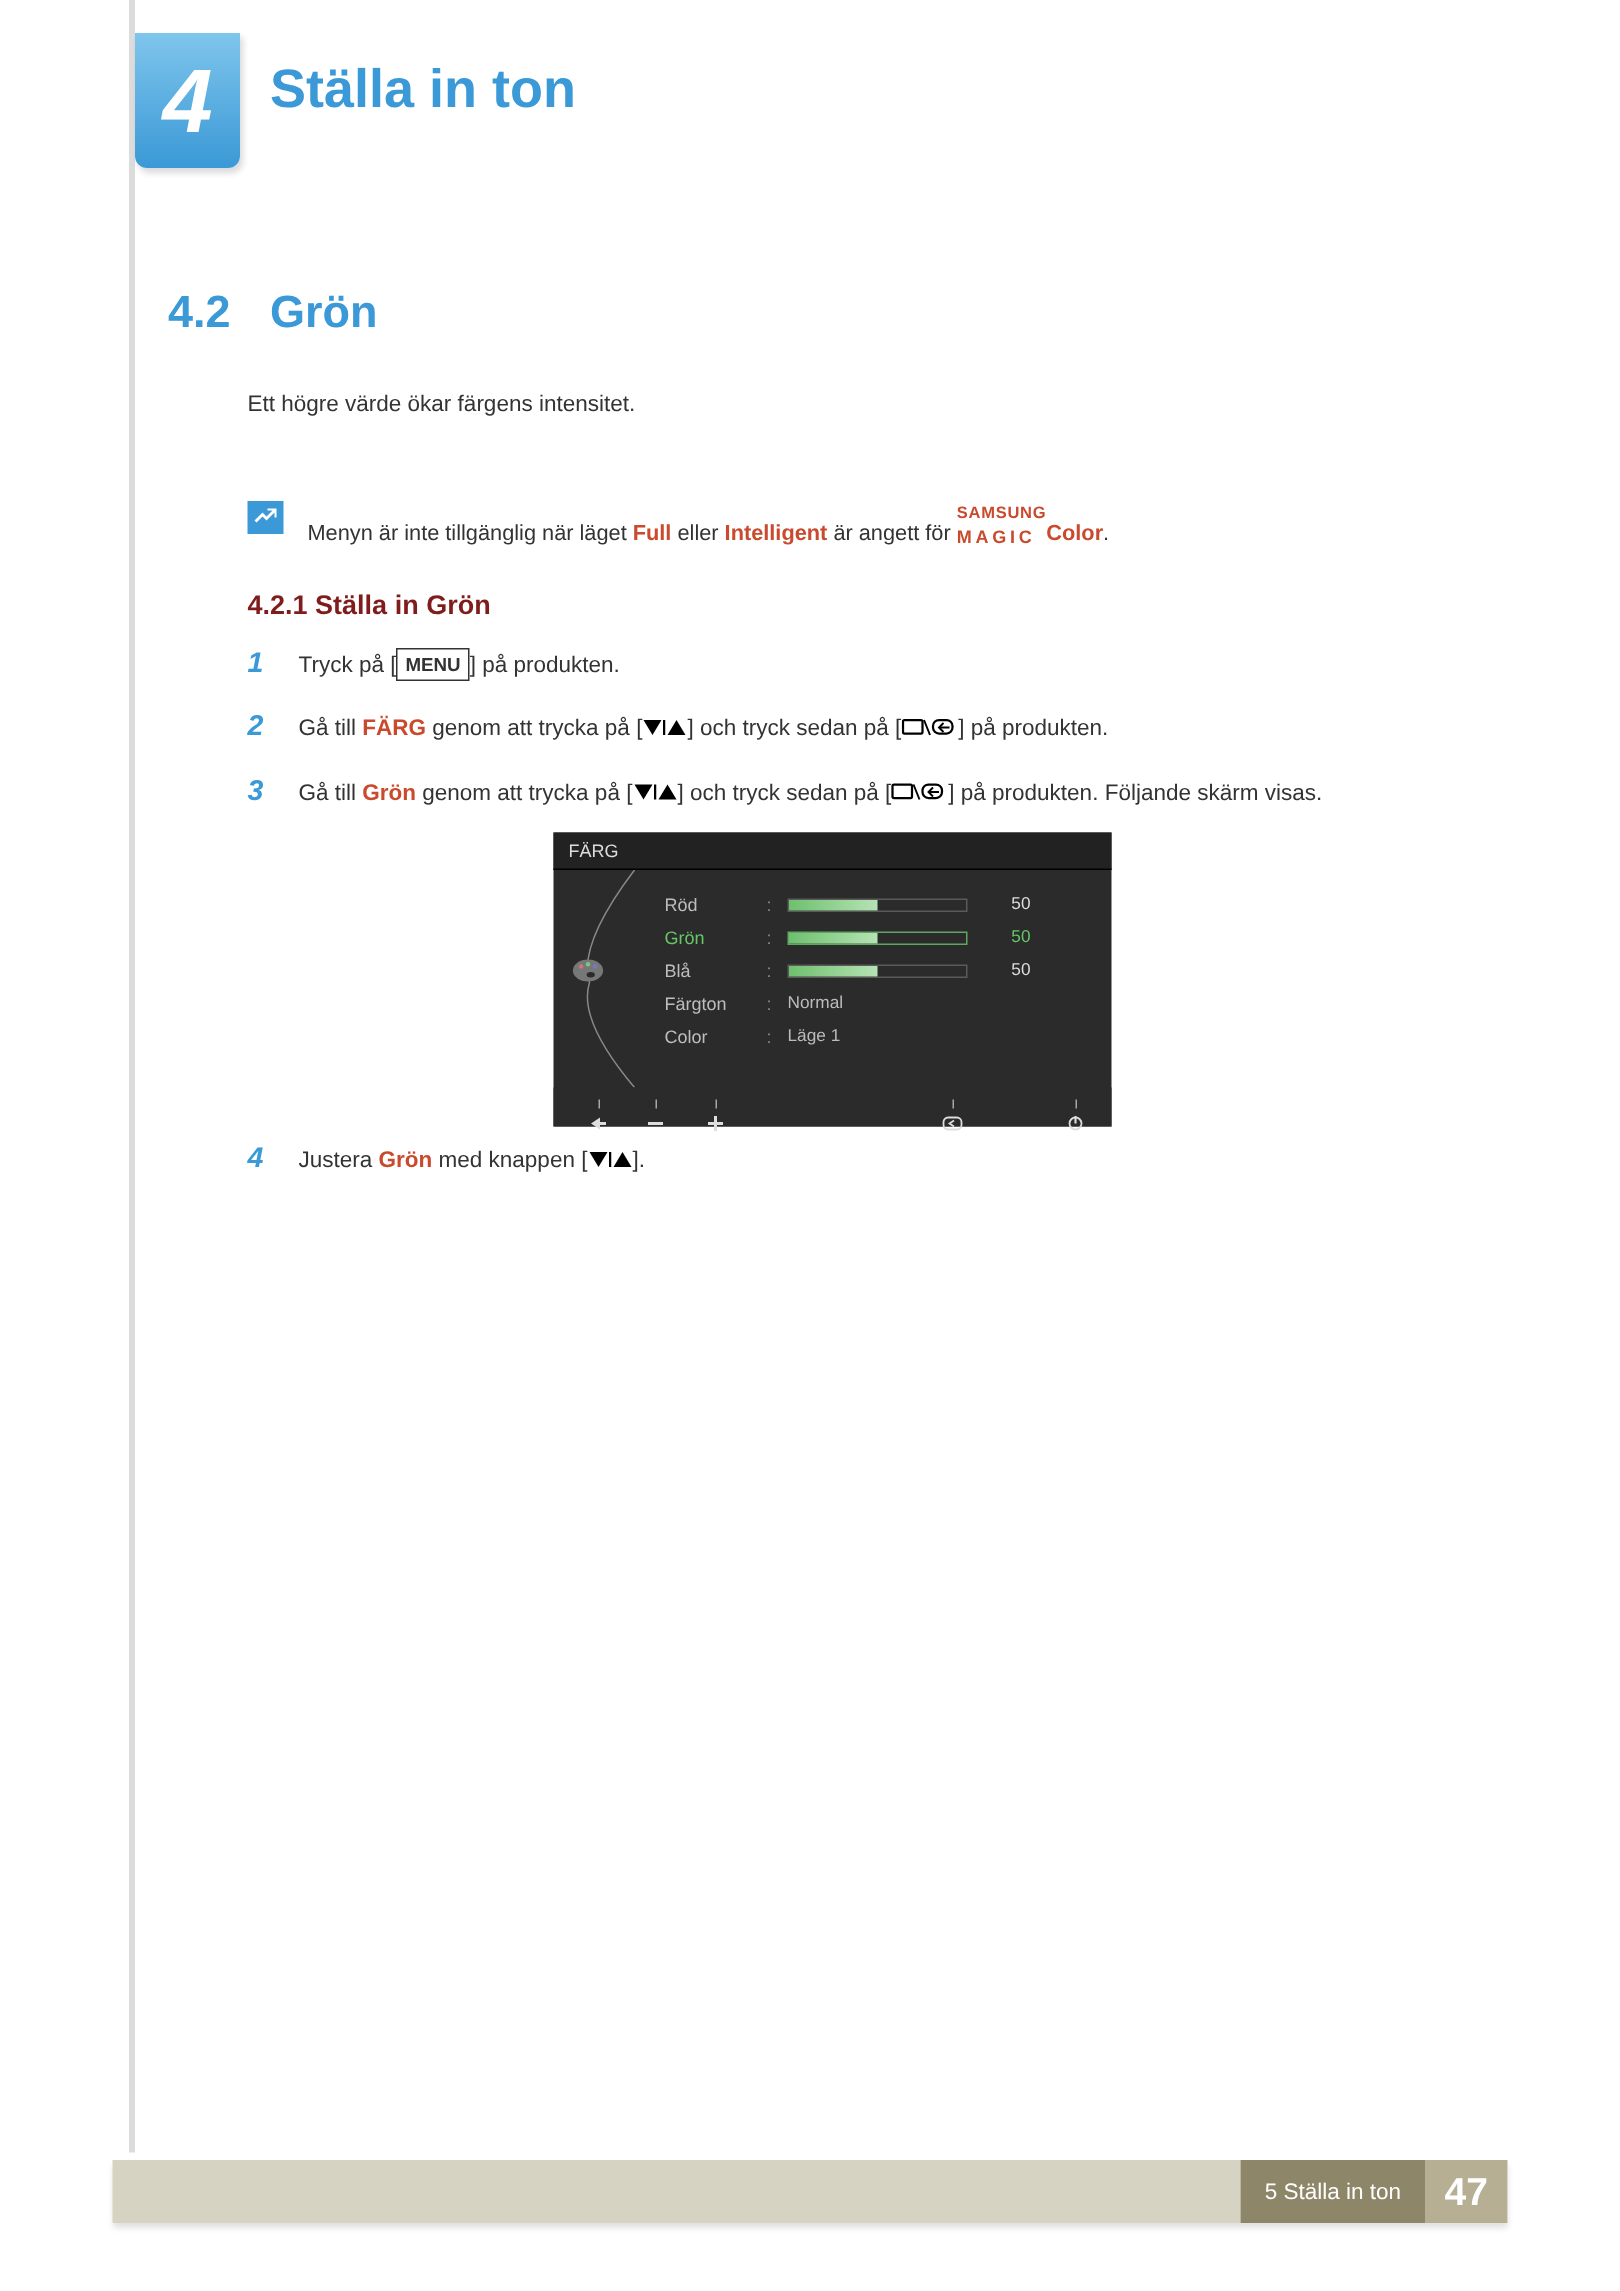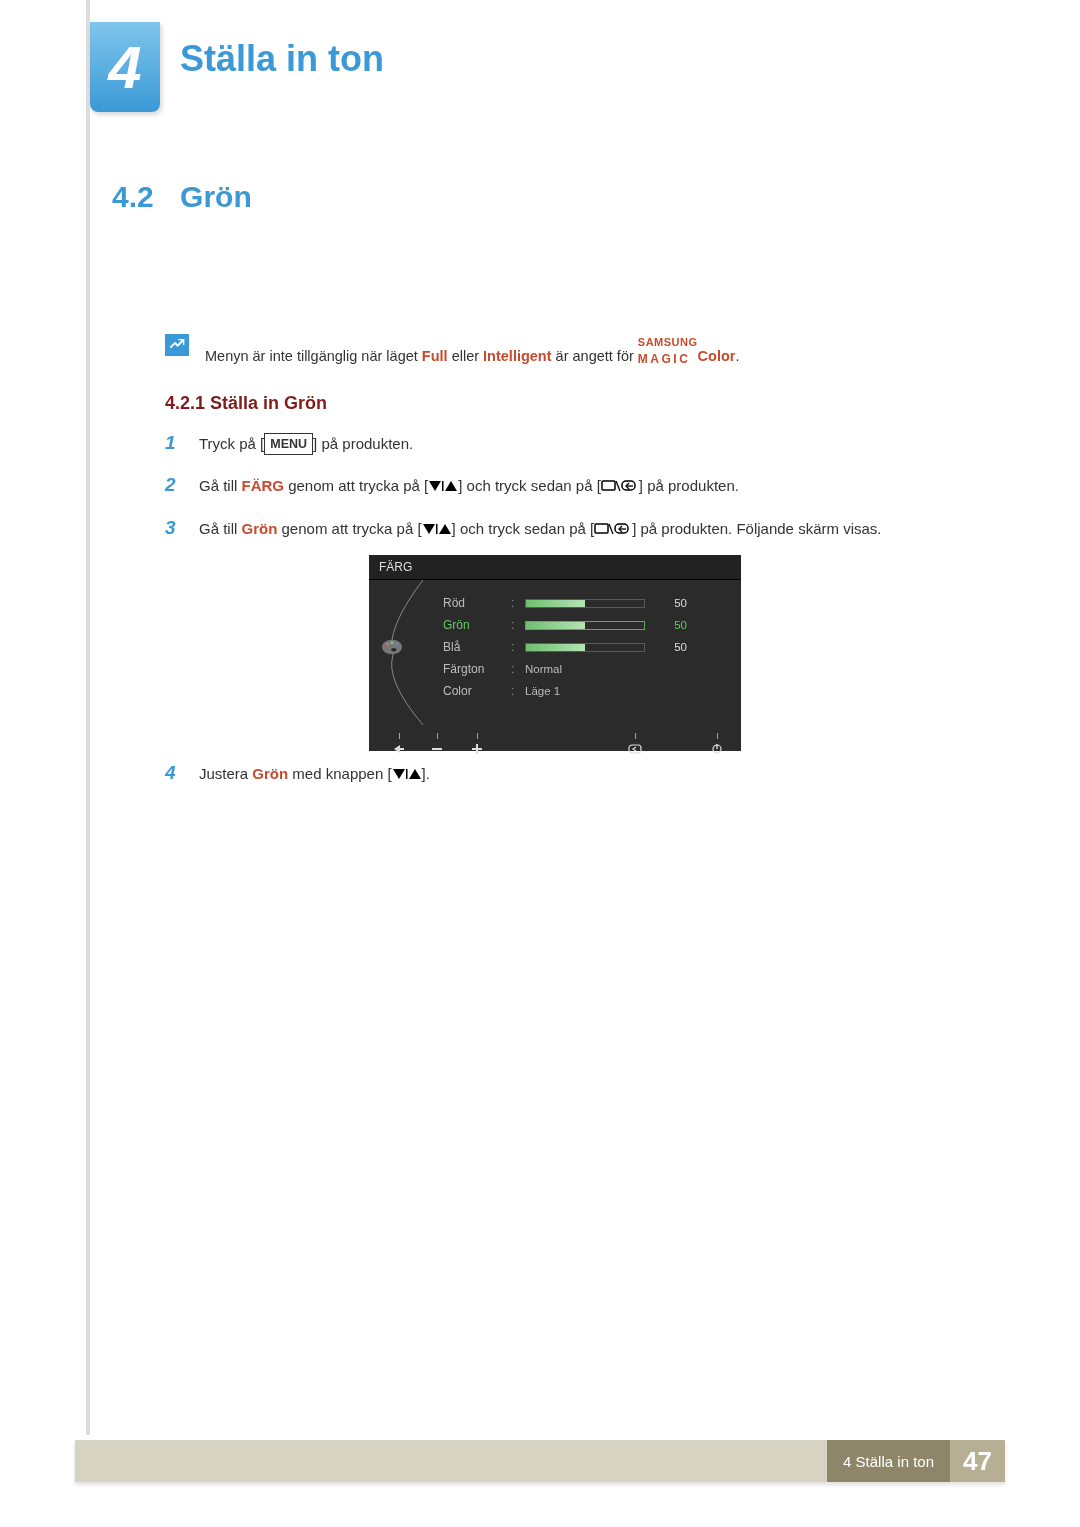--- a/index.html
+++ b/index.html
@@ -41,21 +41,21 @@
     position: absolute;
     left: 180px;
     top: 38px;
     font-size: 36px;
     font-weight: bold;
     color: #3a99d6;
   }
   .section-heading {
     position: absolute;
     left: 112px;
-    top: 180px;
+    top: 192px;
     font-size: 30px;
     font-weight: bold;
     color: #3a99d6;
   }
   .section-heading .num { margin-right: 18px; }
   .intro-text {
     position: absolute;
     left: 165px;
     top: 258px;
     font-size: 15px;
@@ -287,20 +287,21 @@
   <span>4</span>
 </div>
 <div class="page-title">Ställa in ton</div>
 
 <div class="section-heading">
   <span class="num">4.2</span>
   <span>Grön</span>
 </div>
 
 <div class="intro-text">
+  <p>Ett högre värde ökar färgens intensitet.</p>
 </div>
 
 <div class="note-block">
   <div class="note-icon">
     <svg viewBox="0 0 24 24">
         <path d="M3 17l6-6 4 4 8-8v5h2V3h-9v2h5l-6 6-4-4-8 8z"></path>
       </svg>
   </div>
   <div class="note-text">
     <span>Menyn är inte tillgänglig när läget </span><span class="full">Full</span><span> eller </span><span class="intelligent">Intelligent</span><span> är angett för </span><span style="display:inline-block;vertical-align:-2px;"><span class="brand-small">SAMSUNG</span><br><span class="brand-big">MAGIC</span></span><span class="color">Color</span><span>.</span>
@@ -440,15 +441,15 @@
             <polygon points="1,2 13,2 7,12" fill="#000"></polygon>
             <rect x="14" y="2" width="1.5" height="10" fill="#000"></rect>
             <polygon points="17,12 29,12 23,2" fill="#000"></polygon>
           </svg></span><span>].</span>
     </span>
   </div>
 </div>
 
 <div class="footer-bar">
   <div class="footer-left"></div>
-  <div class="footer-section">4 Ställa in ton</div>
+  <div class="footer-section">5 Ställa in ton</div>
   <div class="footer-page">47</div>
 </div>
 
 </body></html>

